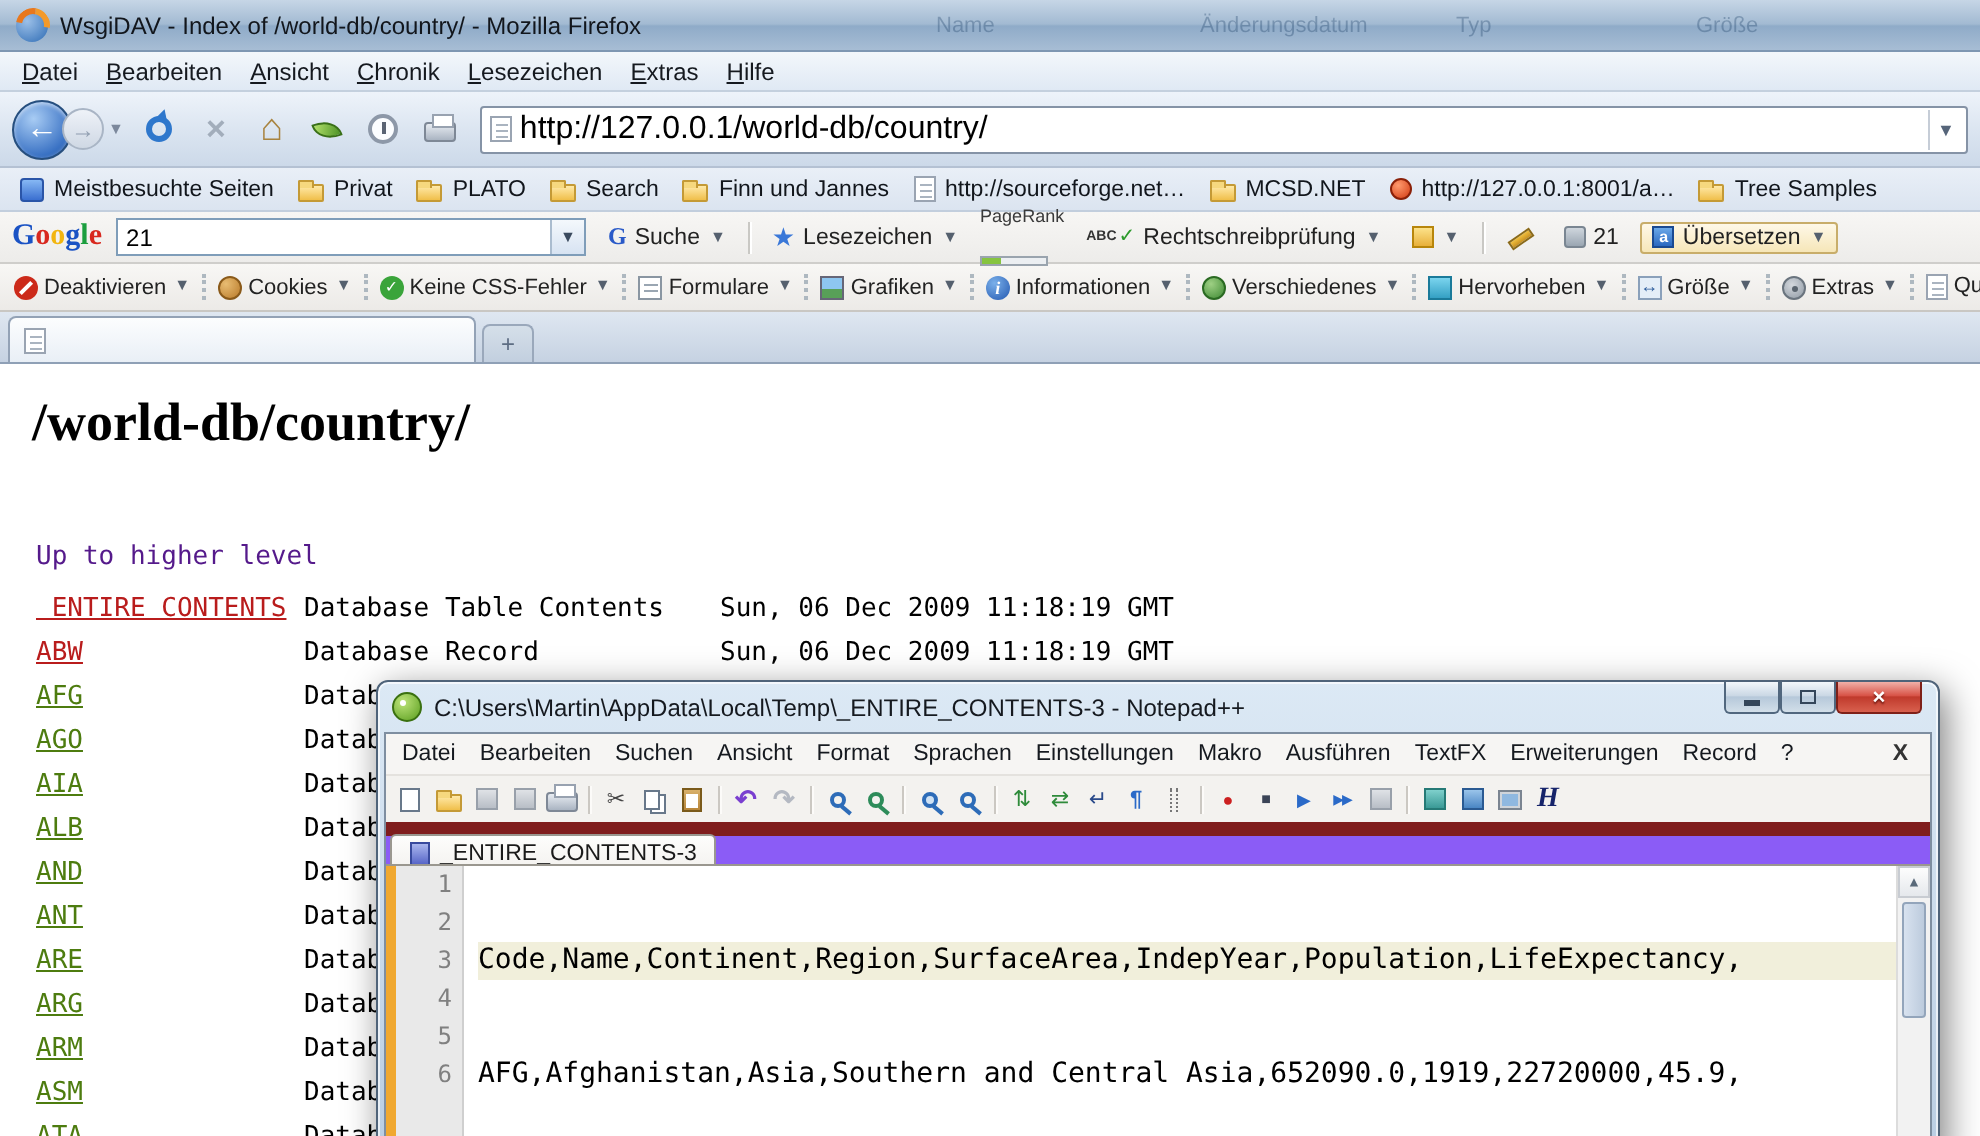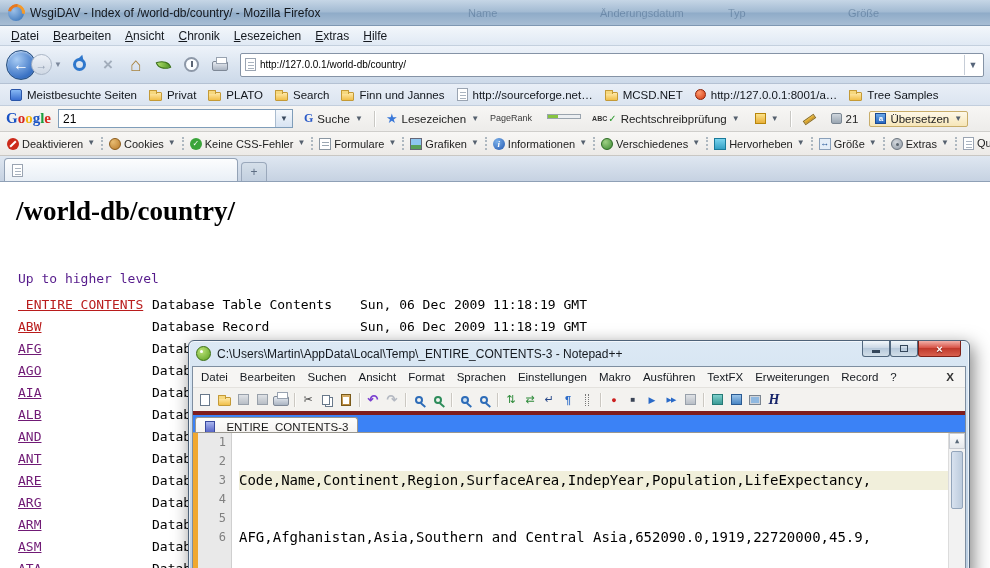--- a/index.html
+++ b/index.html
@@ -28,41 +28,41 @@
   .stop-x{font-size:17px;font-weight:bold;color:#a2adbb}
   .home-g{font-size:19px;color:#a8833f}
   .leaf-ico{width:13px;height:10px;background:linear-gradient(120deg,#b2e06a,#4f9427);border-radius:0 90% 0 90%;transform:rotate(-20deg);border:1px solid #3a7018}
   .clock-ico{width:15px;height:15px;border:2px solid #8d98a8;border-radius:50%;background:#fbfdff;position:relative}
   .clock-ico::after{content:"";position:absolute;left:5px;top:2px;width:2px;height:6px;background:#5a6474}
   .print-ico{width:16px;height:10px;background:linear-gradient(#e8ecf2,#aab4c2);border:1px solid #7e8896;border-radius:2px;position:relative;margin-top:3px}
   .print-ico::before{content:"";position:absolute;left:3px;top:-5px;width:9px;height:5px;background:#fff;border:1px solid #98a2b0}
   .urlbar{flex:1;margin-left:8px;height:24px;background:#fff;border:1px solid #8593a6;border-radius:2px;display:flex;align-items:center;padding:0 2px 0 4px}
   .page-ico{width:11px;height:13px;background:#fff;border:1px solid #9aa4b2;position:relative;flex:0 0 auto}
   .page-ico::after{content:"";position:absolute;left:2px;top:3px;width:6px;height:7px;background:repeating-linear-gradient(#aab4c0 0 1px,transparent 1px 3px)}
-  .url-input{flex:1;border:0;outline:0;background:transparent;font-family:"Liberation Sans",sans-serif;font-size:10px;color:#000;padding:0 4px}
+  .url-input{flex:1;border:0;outline:0;background:transparent;font-family:"Liberation Sans",sans-serif;font-size:16px;color:#000;padding:0 4px}
   .url-drop{width:17px;height:20px;border-left:1px solid #c6cdd7;display:flex;align-items:center;justify-content:center;color:#56657a;font-size:9px}
 
   .ff-bookmarks{height:22px;background:linear-gradient(#e9eff7,#dbe4f0);border-bottom:1px solid #c2cedd;display:flex;align-items:center;padding-left:4px;font-size:11.5px;color:#12161c}
   .bm{display:flex;align-items:center;gap:5px;padding:2px 6px;white-space:nowrap}
   .folder-ico{width:13px;height:9px;background:linear-gradient(#ffe9a8,#f0bf4a);border:1px solid #c49a36;border-radius:1px;position:relative;margin-top:3px;flex:0 0 auto}
   .folder-ico::before{content:"";position:absolute;left:-1px;top:-3px;width:6px;height:3px;background:#f6d87e;border:1px solid #c49a36;border-bottom:none;border-radius:1px 1px 0 0}
   .grid-ico{width:12px;height:12px;border-radius:2px;background:linear-gradient(#86b8f4,#3a6fd0);border:1px solid #2a55a8}
   .red-ico{width:11px;height:11px;border-radius:50%;background:radial-gradient(circle at 35% 30%,#ff9a6e,#d23a12);border:1px solid #8a2008}
 
   .ff-google{height:26px;background:linear-gradient(#f7f6f4,#edecea);border-bottom:1px solid #cfcecb;display:flex;align-items:center;padding:0 6px;gap:7px;font-size:11.5px;color:#222}
   .glogo{font:bold 15px "Liberation Serif",serif;letter-spacing:0}
   .gc0,.gc3{color:#1a52c4}.gc1,.gc5{color:#d8281e}.gc2{color:#f2b50f}.gc4{color:#1b9e3e}
   .gsearch{width:235px;height:19px;border:1px solid #7f9db9;background:#fff;display:flex;align-items:stretch}
   .gsearch input{flex:1;border:0;outline:0;font-family:"Liberation Sans",sans-serif;font-size:12px;padding:0 4px}
   .gdrop{width:17px;background:linear-gradient(#f4f8fc,#d7e3f2);border-left:1px solid #aabccf;display:flex;align-items:center;justify-content:center;font-size:8px;color:#3a4a5e}
   .gbtn{display:flex;align-items:center;gap:4px;padding:2px 4px;white-space:nowrap}
   .caret{font-size:8px;color:#55606e;margin-left:1px}
   .gG{font:bold 12px "Liberation Serif",serif;color:#2a5ac8}
   .star-ico{color:#3a78d8;font-size:13px;line-height:1}
-  .gpr{display:flex;align-items:flex-start;gap:15px;line-height:1}
+  .gpr{display:flex;flex-direction:column;align-items:flex-start;gap:15px;line-height:1}
   .prtxt{font-size:9px;color:#3a3a3a}
   .prbar{width:34px;height:5px;border:1px solid #9aa4ae;background:linear-gradient(90deg,#86c440 0 30%,#eceff2 30%)}
   .abc-ico{display:flex;align-items:center;line-height:1}
   .abc-ico .t{font-size:7px;font-weight:bold;color:#333}
   .abc-ico .c{font-size:10px;color:#2c9a2c;margin-left:1px}
   .af-ico{width:11px;height:11px;background:linear-gradient(#fce28a,#e8b03a);border:1px solid #b8860b}
   .pencil-ico{position:relative;width:14px;height:13px}
   .pencil-ico::before{content:"";position:absolute;left:1px;top:5px;width:11px;height:3px;background:linear-gradient(#f0c040,#c89020);border:1px solid #8a6a1a;transform:rotate(-35deg)}
   .cnt-ico{width:11px;height:11px;border-radius:2px;background:linear-gradient(#cfd6dd,#9aa6b2);border:1px solid #7a8692}
   .gsep{width:1px;height:16px;background:#c9c8c4;box-shadow:1px 0 0 #fff}
@@ -90,21 +90,21 @@
   .ff-tabbar{height:26px;background:linear-gradient(#dfe7f1,#c6d2e2);border-bottom:1px solid #8fa0b6;display:flex;align-items:flex-end;padding:0 4px}
   .tab{height:23px;width:234px;background:linear-gradient(#fcfdfe,#e9eff6);border:1px solid #93a2b6;border-bottom:none;border-radius:4px 4px 0 0;display:flex;align-items:center;gap:6px;padding:0 7px;font-size:11.5px;color:#1a1e24;white-space:nowrap;overflow:hidden}
   .tabstub{height:19px;width:26px;background:linear-gradient(#d5dfe9,#c2cfdf);border:1px solid #9aa8bb;border-bottom:none;border-radius:4px 4px 0 0;margin-left:3px;display:flex;align-items:center;justify-content:center;color:#5d6d83;font-size:12px}
 
   
   .ff-content{position:relative;height:386px;background:#fff;overflow:hidden}
   .ff-content h1{font:bold 27px "Liberation Serif",serif;margin:14px 0 0 16px;color:#000}
   .uplink{display:inline-block;margin:44px 0 0 18px;font:13px "DejaVu Sans Mono",monospace;color:#551a8b;cursor:pointer}
   .listing{margin:6px 0 0 18px;font:13px "DejaVu Sans Mono",monospace}
   .lrow{display:grid;grid-template-columns:134px 208px auto;height:22px;align-items:center}
-  .lname{color:#701a75;text-decoration:underline;white-space:pre;cursor:pointer;justify-self:start}
+  .lname{color:#4d7c0f;text-decoration:underline;white-space:pre;cursor:pointer;justify-self:start}
   .lname.visited{color:#b91c1c}
   .ltype,.ldate{color:#000;white-space:pre}
 
   
   .npp{position:absolute;left:188px;top:340px;width:782px;height:240px;background:linear-gradient(#dce9f5,#b9cde2);border:1px solid #4f6379;border-radius:6px 6px 0 0;box-shadow:3px 5px 18px rgba(0,0,0,.5),inset 0 0 0 1px rgba(255,255,255,.65);padding:0 3px}
   .npp-titlebar{height:25px;display:flex;align-items:center;gap:6px;padding-left:4px;font-size:12px;color:#15191f}
   .npp-ico{width:15px;height:15px;border-radius:50%;background:radial-gradient(circle at 35% 30%,#bde47a,#5a9e1f);border:1px solid #3a7010;position:relative;flex:0 0 auto}
   .npp-ico::after{content:"";position:absolute;left:3px;top:3px;width:3px;height:3px;border-radius:50%;background:#fff}
   .npp-title{white-space:nowrap;overflow:hidden}
   .caps{position:absolute;right:8px;top:0;display:flex}
@@ -134,21 +134,21 @@
   .i-rec{color:#cc2020;font-size:9px}
   .i-stop{color:#3a4456;font-size:8px}
   .i-play{color:#2a6ac8;font-size:9px}
   .i-play2{color:#2a6ac8;font-size:7px;letter-spacing:-1px}
   .i-teal{width:11px;height:11px;background:linear-gradient(#7fd0cc,#3a9a96);border:1px solid #257a76}
   .i-blue{width:11px;height:11px;background:linear-gradient(#9ac4ea,#4a86c4);border:1px solid #2a5a92}
   .i-mon{width:12px;height:10px;background:#cfd4da;border:1px solid #7a8490;position:relative}
   .i-mon::after{content:"";position:absolute;left:1px;top:1px;width:8px;height:6px;background:#8fb8e0}
   .i-h{font:italic bold 14px "Liberation Serif",serif;color:#16246a}
   .arr{font-size:11px}
-  .npp-tabbar{height:21px;background:#3b82f6;border-top:4px solid #7f1d1d;display:flex;align-items:flex-start;padding:2px 2px 0}
+  .npp-tabbar{height:21px;background:#8b5cf6;border-top:7px solid #7f1d1d;display:flex;align-items:center;padding:2px 2px 0}
   .ntab{height:19px;background:linear-gradient(#fdfdfc,#f3f1ee);border:1px solid #9a978f;border-bottom:none;border-radius:3px 3px 0 0;display:flex;align-items:center;gap:5px;padding:0 9px;font-size:11.5px;color:#1a1a1a}
   .ntab-ico{width:10px;height:12px;background:linear-gradient(#aab6ee,#5866c8);border:1px solid #394a9e}
   .npp-editor{flex:1;display:flex;background:#fff;border-top:1px solid #9a978f;position:relative;overflow:hidden;font-family:"DejaVu Sans Mono",monospace}
   .chg{width:5px;background:#f0a830;flex:0 0 auto}
   .lns{width:34px;background:#e9e9e9;border-right:1px solid #cfcfcf;color:#808080;font-size:12px;text-align:right;padding-right:5px;line-height:19px;flex:0 0 auto}
   .code{flex:1;line-height:19px;font-size:14px;color:#000;white-space:pre;overflow:hidden;padding-left:7px}
   .code .hl{background:#f1efdb}
   .sbar{position:absolute;right:0;top:0;bottom:0;width:17px;background:#f2f2f2;border-left:1px solid #dcdcdc;display:flex;flex-direction:column}
   .sb-up{height:16px;display:flex;align-items:center;justify-content:center;background:linear-gradient(#fdfdfd,#e5e8ec);border:1px solid #c8ccd2;color:#5a6a7a;font-size:7px}
   .sb-thumb{margin:2px 2px 0;height:58px;background:linear-gradient(90deg,#d8e2ef,#bccbdd);border:1px solid #93a5bb;border-radius:2px}

